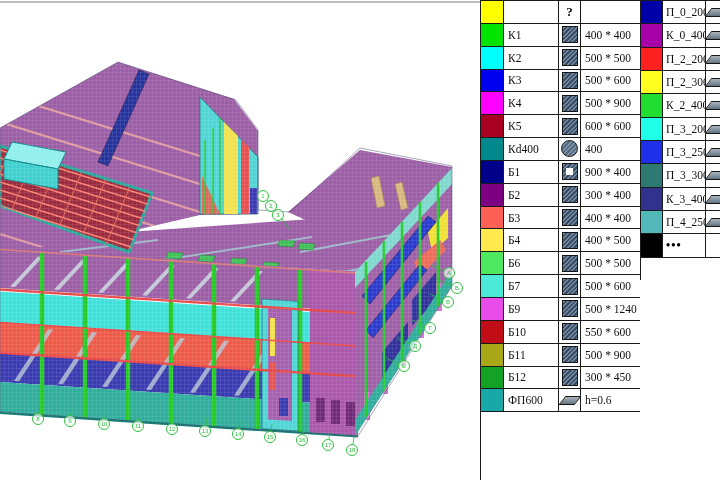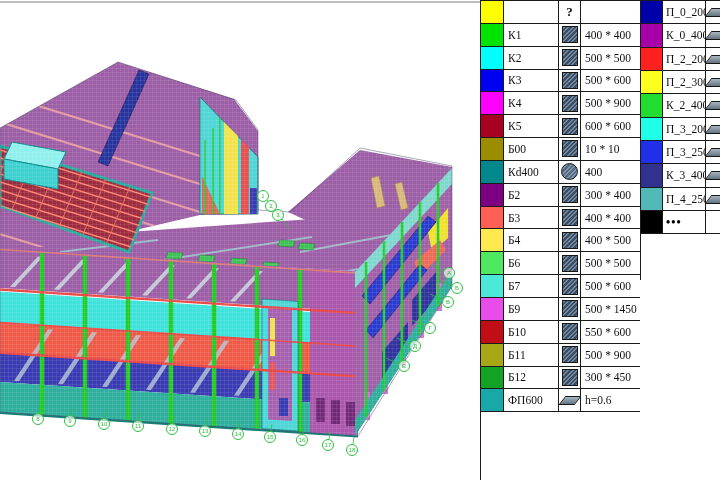--- a/index.html
+++ b/index.html
@@ -384,36 +384,36 @@
       </div>
       <div class="lrow">
         <div class="cell c-swatch" style="background: rgb(168, 0, 32);"></div>
         <div class="cell c-name">К5</div>
         <div class="cell c-icon">
           <span class="icon-hatch"></span>
         </div>
         <div class="cell c-val">600 * 600</div>
       </div>
       <div class="lrow">
-        <div class="cell c-swatch" style="background: rgb(155, 141, 0);"></div>
-        <div class="cell c-name">Б00</div>
-        <div class="cell c-icon">
-          <span class="icon-hatch"></span>
-        </div>
-        <div class="cell c-val">10 * 10</div>
-      </div>
-      <div class="lrow">
         <div class="cell c-swatch" style="background: rgb(0, 136, 141);"></div>
         <div class="cell c-name">Кd400</div>
         <div class="cell c-icon">
           <span class="icon-circle"></span>
         </div>
         <div class="cell c-val">400</div>
       </div>
       <div class="lrow">
+        <div class="cell c-swatch" style="background: rgb(0, 0, 137);"></div>
+        <div class="cell c-name">Б1</div>
+        <div class="cell c-icon">
+          <span class="icon-box"></span>
+        </div>
+        <div class="cell c-val">900 * 400</div>
+      </div>
+      <div class="lrow">
         <div class="cell c-swatch" style="background: rgb(125, 0, 131);"></div>
         <div class="cell c-name">Б2</div>
         <div class="cell c-icon">
           <span class="icon-hatch"></span>
         </div>
         <div class="cell c-val">300 * 400</div>
       </div>
       <div class="lrow">
         <div class="cell c-swatch" style="background: rgb(255, 95, 85);"></div>
         <div class="cell c-name">Б3</div>
@@ -445,21 +445,21 @@
           <span class="icon-hatch"></span>
         </div>
         <div class="cell c-val">500 * 600</div>
       </div>
       <div class="lrow">
         <div class="cell c-swatch" style="background: rgb(233, 77, 233);"></div>
         <div class="cell c-name">Б9</div>
         <div class="cell c-icon">
           <span class="icon-hatch"></span>
         </div>
-        <div class="cell c-val">500 * 1450</div>
+        <div class="cell c-val">500 * 1240</div>
       </div>
       <div class="lrow">
         <div class="cell c-swatch" style="background: rgb(192, 13, 22);"></div>
         <div class="cell c-name">Б10</div>
         <div class="cell c-icon">
           <span class="icon-hatch"></span>
         </div>
         <div class="cell c-val">550 * 600</div>
       </div>
       <div class="lrow">
@@ -527,20 +527,27 @@
       <div class="lrow">
         <div class="cell c-swatch" style="background: rgb(32, 255, 232);"></div>
         <div class="cell c-name">П_3_200</div>
         <div class="cell c-icon">
           <span class="icon-plate-partial"></span>
         </div>
       </div>
       <div class="lrow">
         <div class="cell c-swatch" style="background: rgb(32, 48, 232);"></div>
         <div class="cell c-name">П_3_250</div>
+        <div class="cell c-icon">
+          <span class="icon-plate-partial"></span>
+        </div>
+      </div>
+      <div class="lrow">
+        <div class="cell c-swatch" style="background: rgb(46, 122, 114);"></div>
+        <div class="cell c-name">П_3_300</div>
         <div class="cell c-icon">
           <span class="icon-plate-partial"></span>
         </div>
       </div>
       <div class="lrow">
         <div class="cell c-swatch" style="background: rgb(49, 49, 142);"></div>
         <div class="cell c-name">К_3_400</div>
         <div class="cell c-icon">
           <span class="icon-plate-partial"></span>
         </div>

